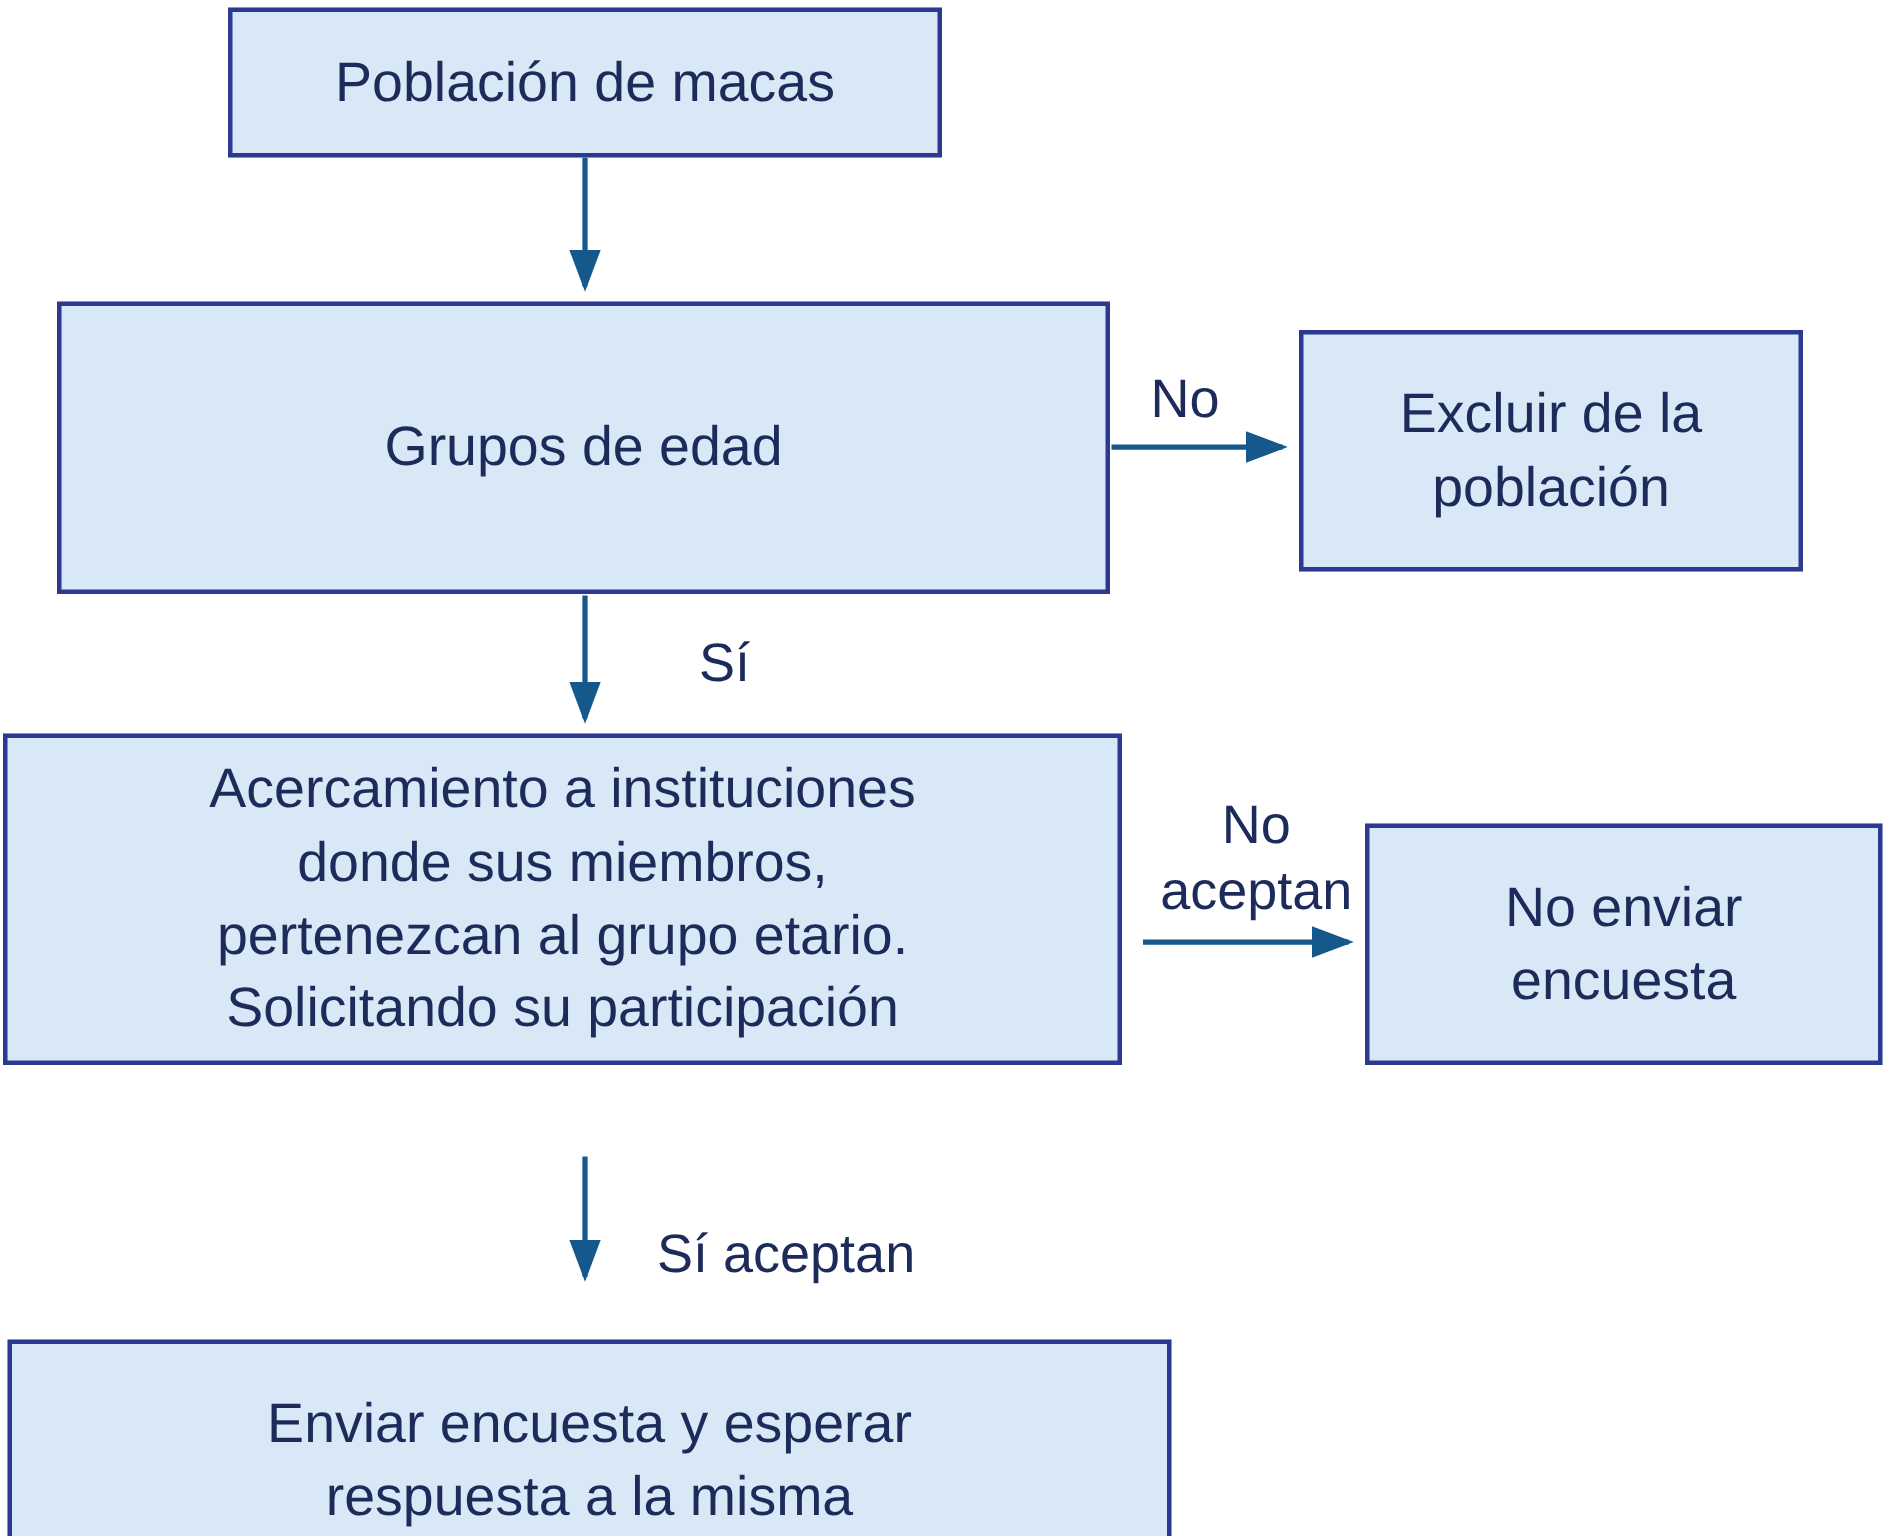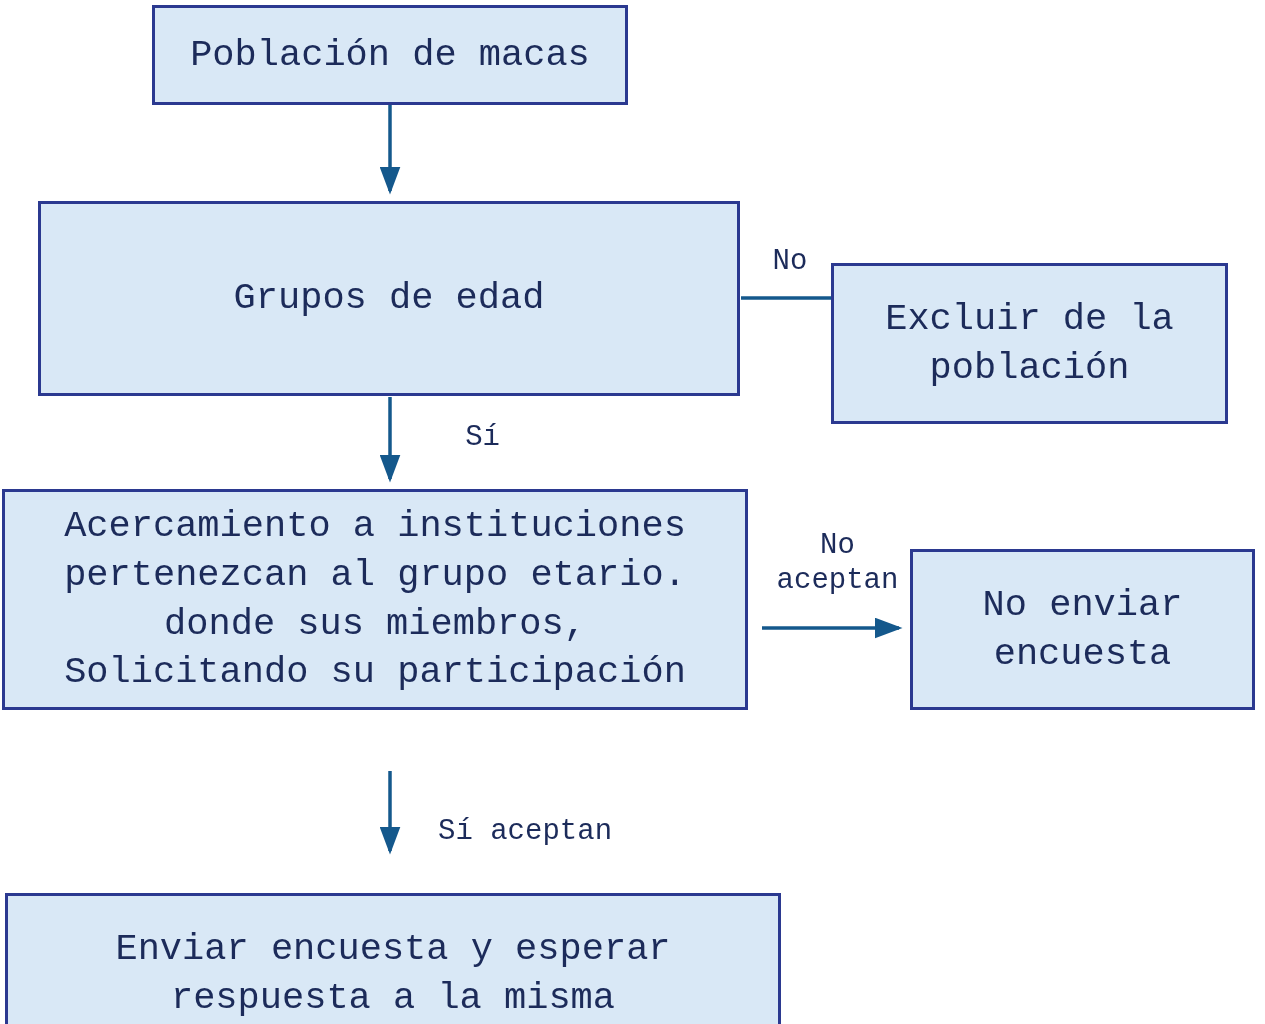--- a/index.html
+++ b/index.html
@@ -4,29 +4,29 @@
 <style>
   :root{
     --box-fill:#d9e8f6;
     --box-border:#2b3990;
     --arrow:#14588c;
     --text:#1c2b5a;
   }
   html,body{margin:0;padding:0;background:#ffffff;}
   .canvas{
     position:relative;width:1265px;height:1024px;background:#ffffff;overflow:hidden;
-    font-family:Liberation Mono, monospace;color:var(--text);
+    font-family:Liberation Sans, sans-serif;color:var(--text);
   }
   .node{
     position:absolute;background:var(--box-fill);border:3px solid var(--box-border);
     display:flex;flex-direction:column;justify-content:center;align-items:center;
     text-align:center;font-size:37px;line-height:1.32;box-sizing:border-box;
   }
   .edge-label{
-    position:absolute;font-size:29px;line-height:1.22;text-align:center;color:var(--text);
+    position:absolute;font-size:36px;line-height:1.22;text-align:center;color:var(--text);
   }
   .edge-label span{display:block;}
   svg.arrows{position:absolute;left:0;top:0;width:1265px;height:1024px;pointer-events:none;}
   svg.arrows line{stroke:var(--arrow);stroke-width:3.5;}
   svg.arrows .head{fill:var(--arrow);}
 </style>
 </head>
 <body>
 
 <div class="canvas">
@@ -45,29 +45,29 @@
   </svg>
 
   <div class="node" style="left:152px;top:5px;width:476px;height:100px;">
     <span>Población de macas</span>
   </div>
 
   <div class="node" style="left:38px;top:201px;width:702px;height:195px;">
     <span>Grupos de edad</span>
   </div>
 
-  <div class="node" style="left:831px;top:220px;width:397px;height:161px;margin-top:43px;">
+  <div class="node" style="left:866px;top:220px;width:336px;height:161px;">
     <span>Excluir de la</span>
     <span>población</span>
   </div>
 
   <div class="node" style="left:2px;top:489px;width:746px;height:221px;">
     <span>Acercamiento a instituciones</span>
+    <span>donde sus miembros,</span>
     <span>pertenezcan al grupo etario.</span>
-    <span>donde sus miembros,</span>
     <span>Solicitando su participación</span>
   </div>
 
   <div class="node" style="left:910px;top:549px;width:345px;height:161px;">
     <span>No enviar</span>
     <span>encuesta</span>
   </div>
 
   <div class="node" style="left:5px;top:861px;width:776px;height:161px;margin-top:32px;">
     <span>Enviar encuesta y esperar</span>

